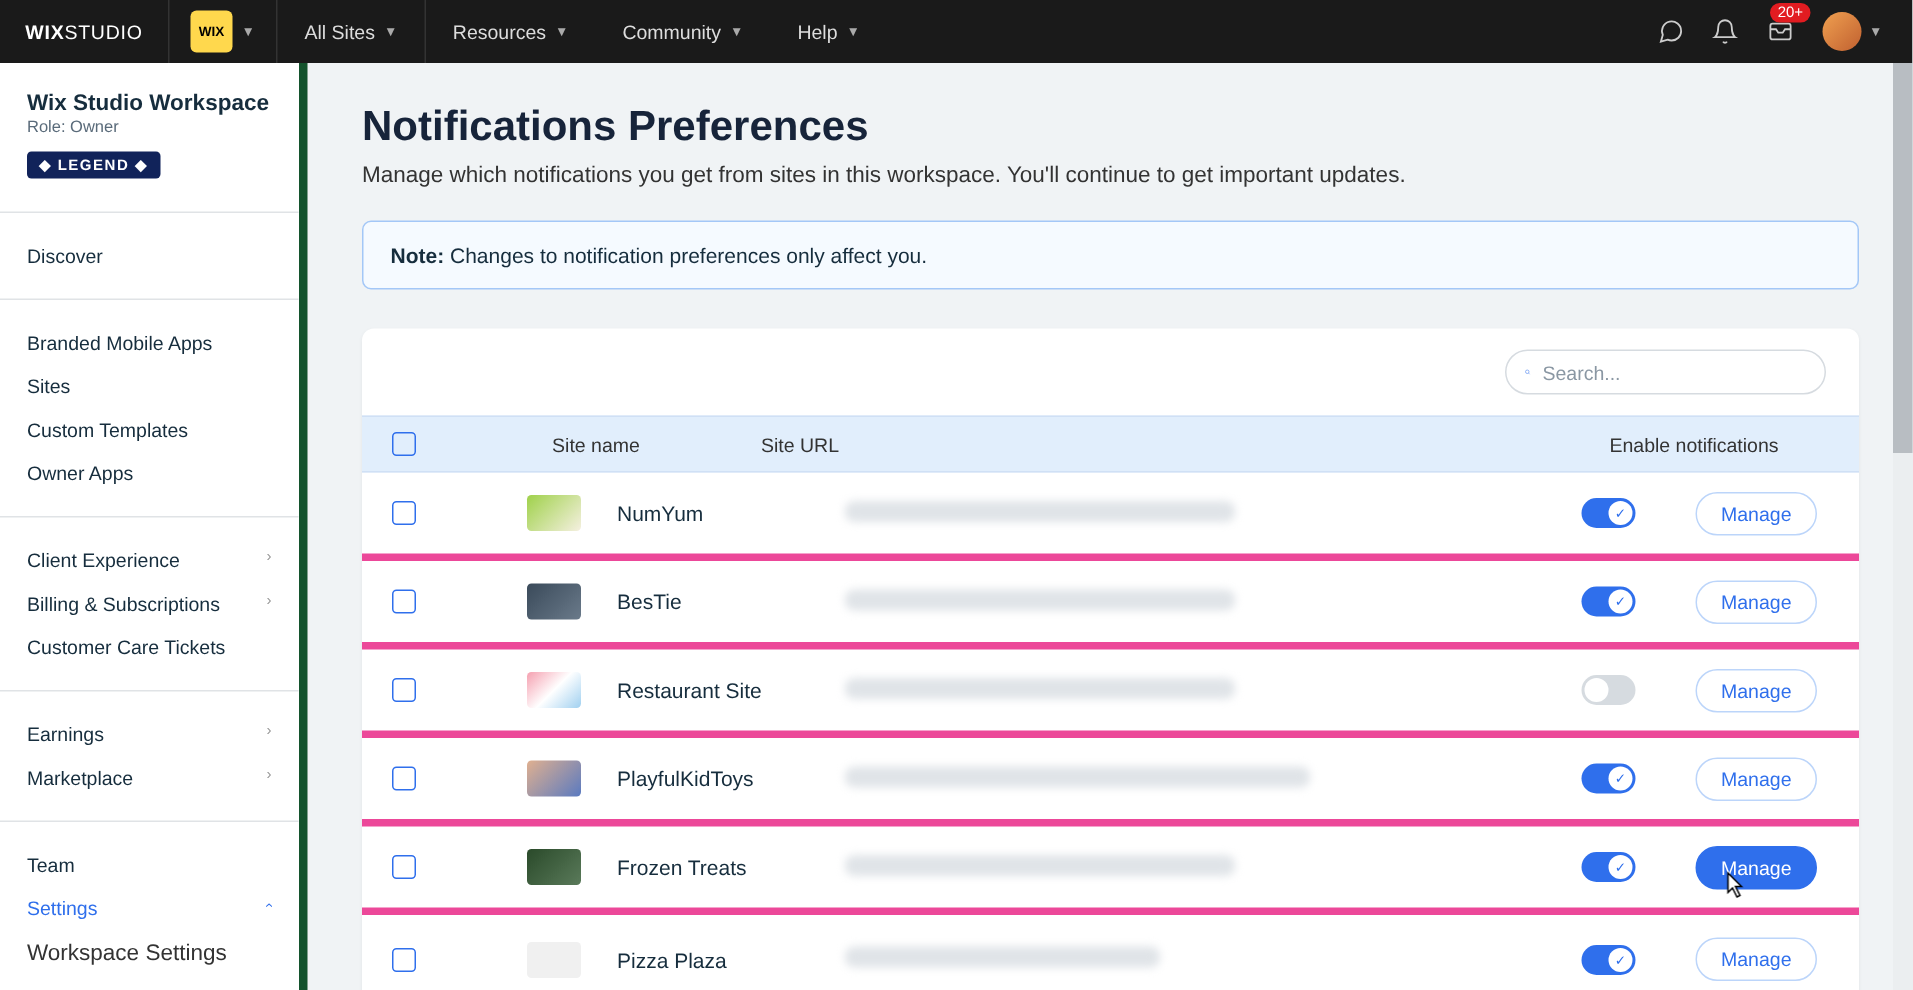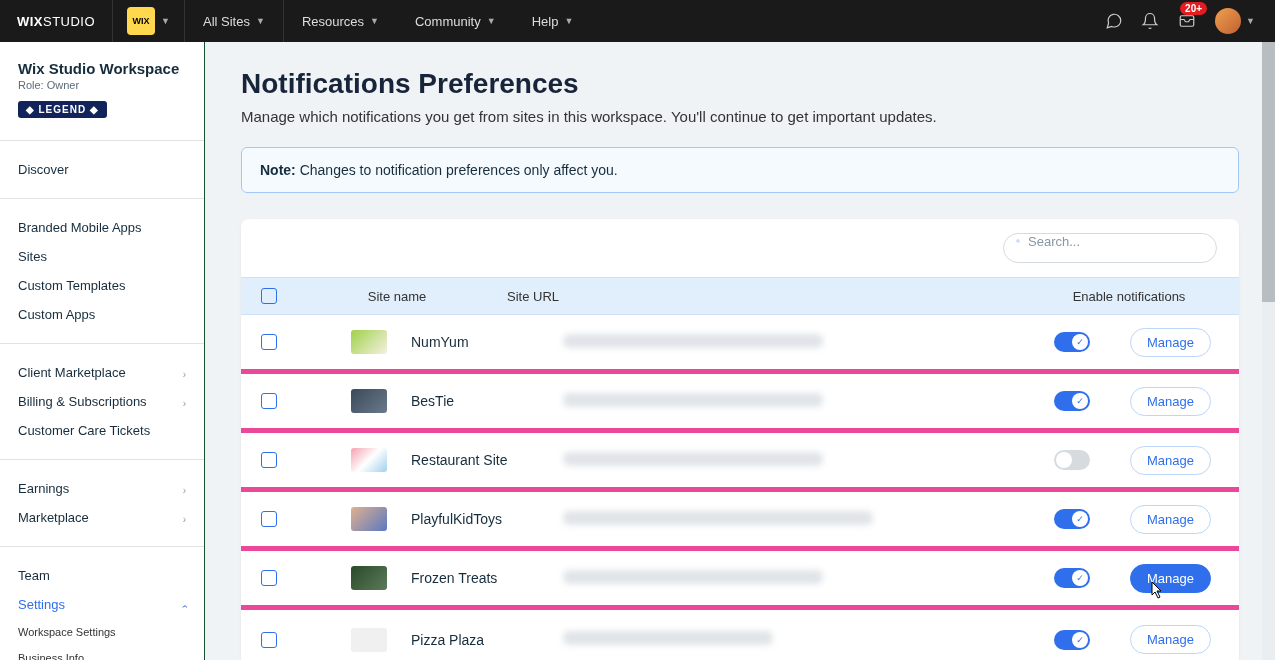--- a/index.html
+++ b/index.html
@@ -10,43 +10,43 @@
 .wix-icon-box{width:72px;height:42px;display:flex;align-items:center;justify-content:center;border-right:1px solid #333;gap:6px}
 .wix-icon{width:28px;height:28px;background:#ffd84d;border-radius:4px;display:flex;align-items:center;justify-content:center;font-size:9px;font-weight:700;color:#000}
 .nav-items{display:flex;align-items:center}
 .nav-item{padding:0 18px;height:42px;display:flex;align-items:center;gap:6px;font-size:13px;color:#ddd;cursor:pointer;border-right:1px solid #333}
 .nav-item.noborder{border-right:none}
 .nav-item:first-child{border-left:none}
 .chevron{font-size:9px;color:#aaa}
 .topbar-right{margin-left:auto;display:flex;align-items:center;gap:18px;padding-right:20px}
 .icon-btn{color:#ccc;cursor:pointer;position:relative}
 .badge-wrap{position:relative}
-.badge{position:absolute;top:-10px;right:-10px;background:#e21c21;color:#fff;font-size:10px;font-weight:700;border-radius:8px;padding:1px 5px}
+.badge{position:absolute;top:-10px;right:-10px;background:#e21c21;color:#fff;font-size:10px;font-weight:400;border-radius:8px;padding:1px 5px}
 .avatar{width:26px;height:26px;border-radius:50%;background:linear-gradient(135deg,#f0a050,#c06030);display:flex;align-items:center;gap:6px}
 .layout{display:flex;height:618px}
-.sidebar{width:205px;background:#fff;border-right:1px solid #14532d;overflow-y:auto;height:100%}
+.sidebar{width:205px;background:#fff;border-right:6px solid #14532d;overflow-y:auto;height:100%}
 .ws-header{padding:18px 18px 8px}
 .ws-title{font-size:15px;font-weight:700;color:#162d3d}
 .ws-role{font-size:11px;color:#5a6b7a;margin-top:2px}
 .legend{display:inline-block;margin-top:10px;background:#11235a;color:#fff;font-size:10px;font-weight:700;letter-spacing:1px;padding:3px 8px;border-radius:3px}
 .side-sep{height:1px;background:#e0e3e6;margin:14px 0}
-.side-item{padding:7px 18px;font-size:13px;color:#162d3d;cursor:pointer;display:flex;align-items:flex-end;justify-content:space-between}
-.side-item.sub{font-size:11px;color:#333}
+.side-item{padding:7px 18px;font-size:13px;color:#162d3d;cursor:pointer;display:flex;align-items:flex-start;justify-content:space-between}
+.side-item.sub{font-size:15px;color:#333}
 .side-item.active{color:#2f6fec}
 .side-chev{font-size:10px;color:#999}
 .main{flex:1;overflow-y:auto;padding:26px 36px;position:relative}
 .scrollbar{position:absolute;right:0;top:42px;width:13px;height:618px;background:#ebeef0}
 .scrollbar-thumb{width:13px;height:260px;background:#b8bdc2;border-radius:0}
 .page-title{font-size:28px;font-weight:700;color:#17243a;margin-bottom:8px}
 .page-sub{font-size:15px;color:#333;margin-bottom:22px}
 .note-box{border:1px solid #a3c7f7;background:#f5faff;border-radius:6px;padding:14px 18px;font-size:14px;color:#162d3d;margin-bottom:26px}
 .note-box b{font-weight:700}
 .card{background:#fff;border-radius:8px;box-shadow:0 1px 3px rgba(0,0,0,0.06);overflow:hidden}
 .card-top{display:flex;justify-content:flex-end;padding:14px 22px}
-.search{width:214px;height:30px;border:1px solid #d6dbe0;border-radius:15px;display:flex;align-items:flex-start;padding:0 12px;gap:8px;color:#8a97a3}
+.search{width:214px;height:30px;border:1px solid #d6dbe0;border-radius:15px;display:flex;align-items:center;padding:0 12px;gap:8px;color:#8a97a3}
 .search input{border:none;outline:none;font-size:13px;flex:1;color:#333}
 .search input::placeholder{color:#8a97a3}
 .thead{background:#e1eefc;display:flex;align-items:center;height:38px;border-top:1px solid #d0e0f5;border-bottom:1px solid #d0e0f5}
 .col-check{width:56px;display:flex;justify-content:center}
 .col-name{width:200px;text-align:center;font-size:13px;color:#333}
 .col-url{flex:1;font-size:13px;color:#333;padding-left:10px}
 .col-enable{width:220px;text-align:center;font-size:13px;color:#333}
 .checkbox{width:16px;height:16px;border:1.5px solid #2f6fec;border-radius:3px}
 .trow{display:flex;align-items:center;height:59px;border-bottom:5px solid #ec4899}
 .trow:last-child{border-bottom:none}
@@ -144,25 +144,25 @@
     <div class="side-item">
         <span>Branded Mobile Apps</span>
       </div>
     <div class="side-item">
         <span>Sites</span>
       </div>
     <div class="side-item">
         <span>Custom Templates</span>
       </div>
     <div class="side-item">
-        <span>Custom Apps</span>
-      </div>
-    <div class="side-sep"></div>
-    <div class="side-item">
-        <span>Client Marketplace</span>
+        <span>Owner Apps</span>
+      </div>
+    <div class="side-sep"></div>
+    <div class="side-item">
+        <span>Client Experience</span>
         <span class="side-chev">›</span>
       </div>
     <div class="side-item">
         <span>Billing &amp; Subscriptions</span>
         <span class="side-chev">›</span>
       </div>
     <div class="side-item">
         <span>Customer Care Tickets</span>
       </div>
     <div class="side-sep"></div>

